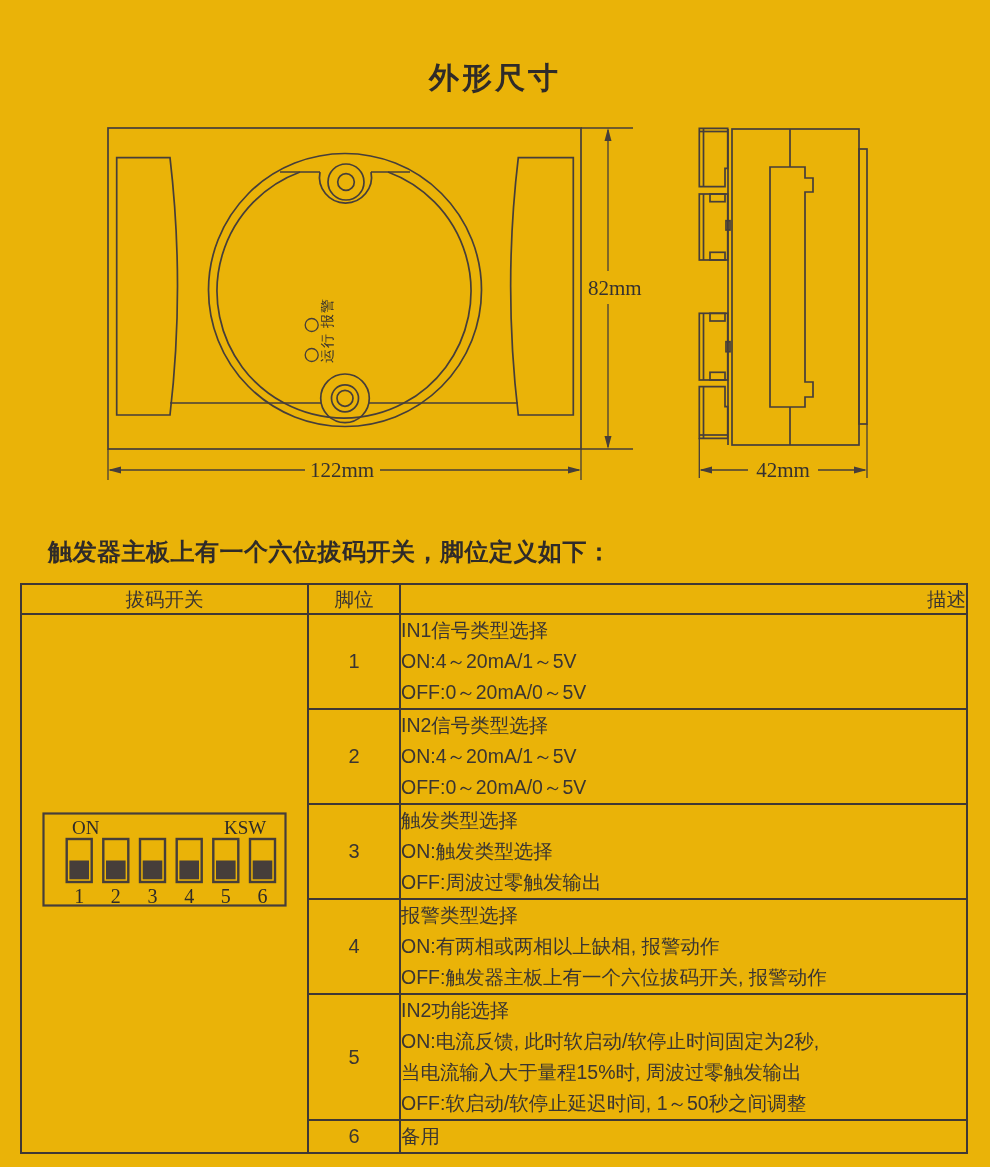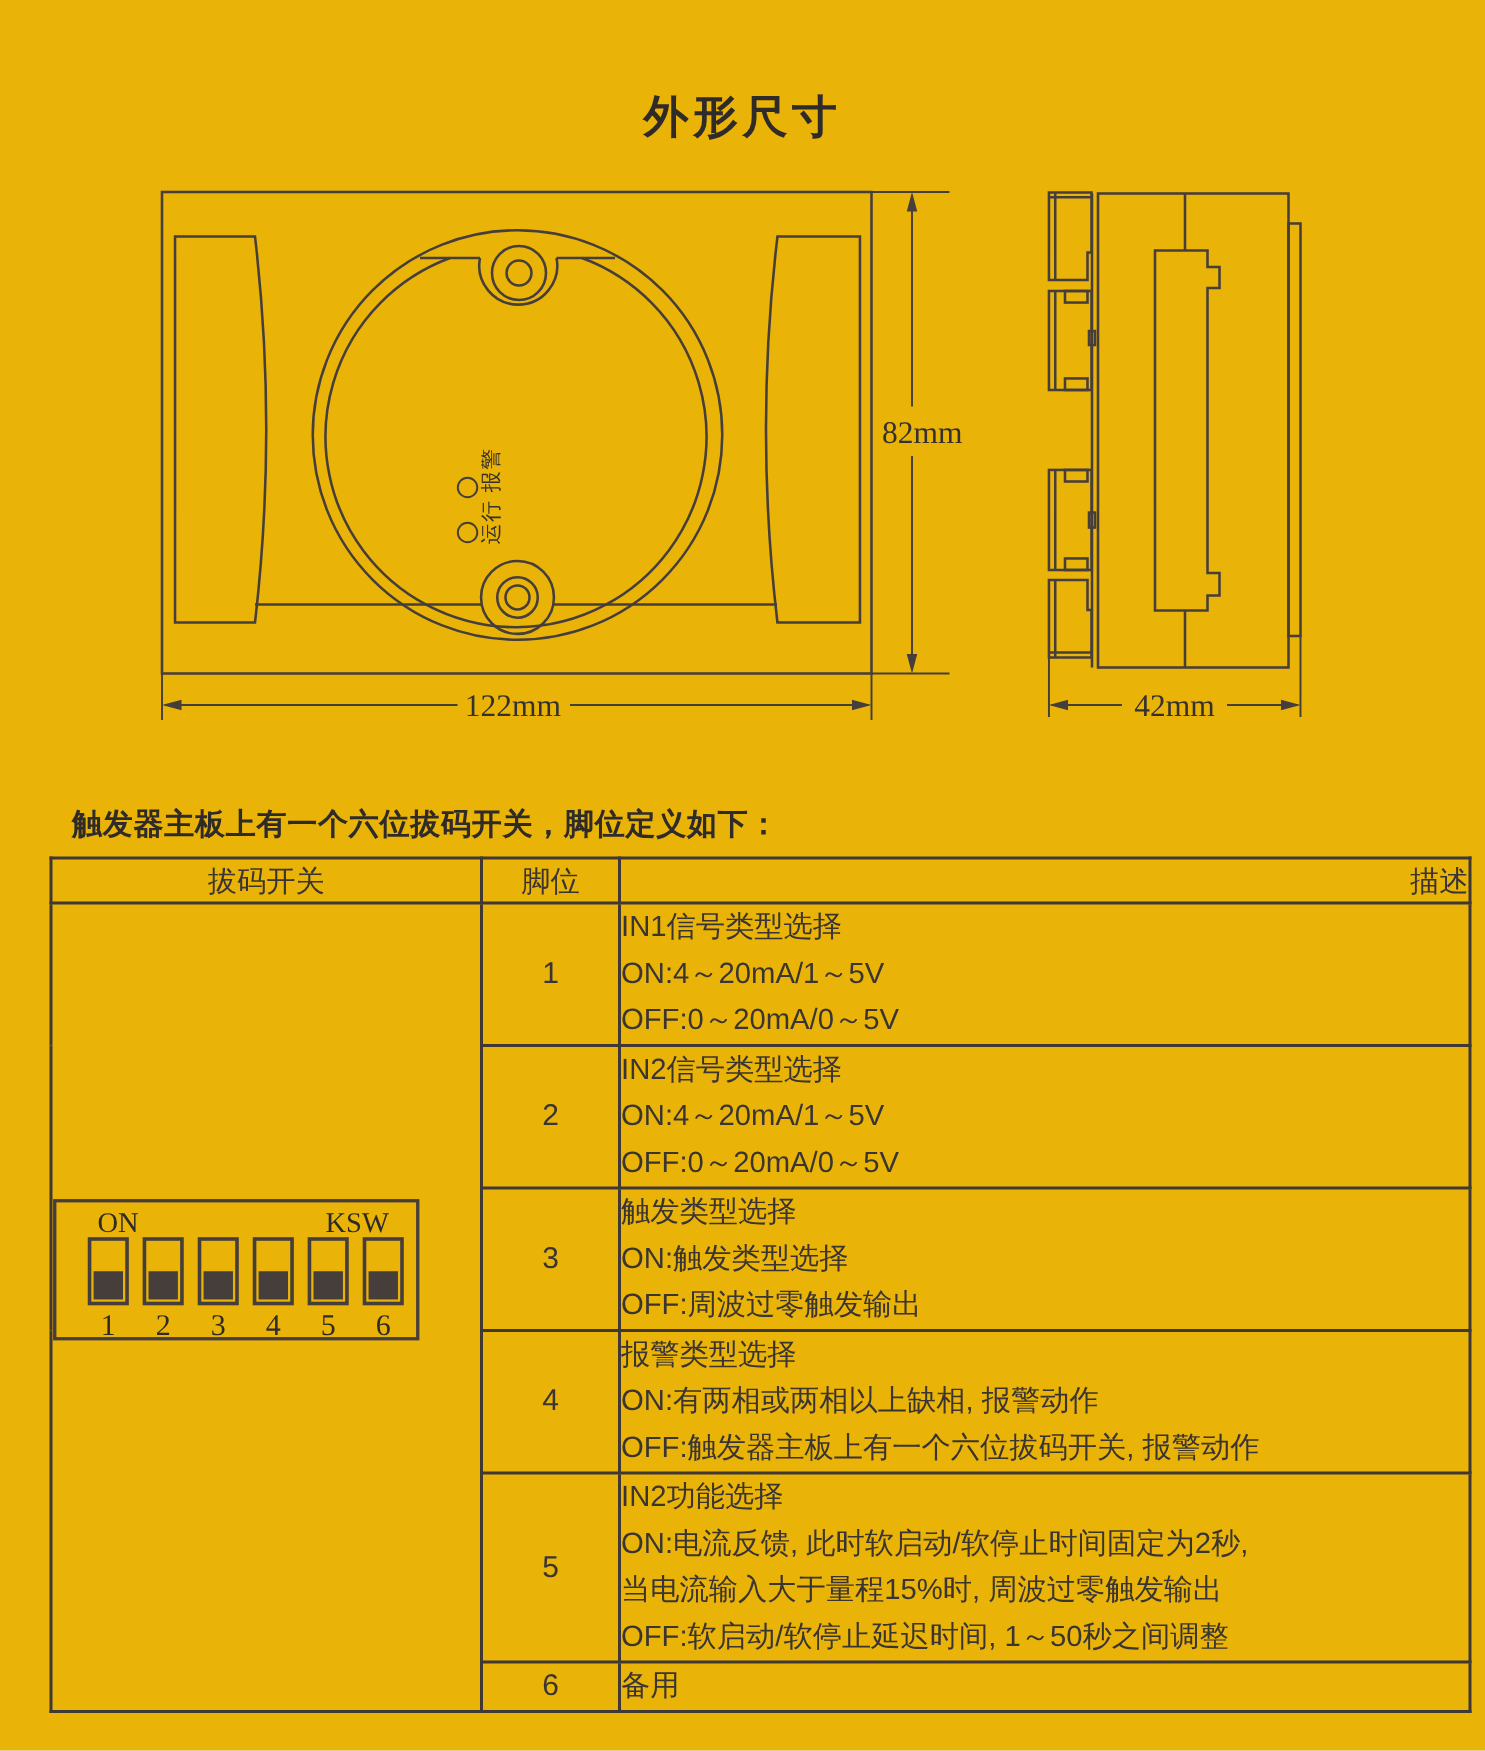--- a/index.html
+++ b/index.html
@@ -8,58 +8,58 @@
     background:#eab308; overflow:hidden;
     font-family:"Liberation Sans", sans-serif; color:#353130;
   }
   .title {
     position:absolute; top:58px; left:0; width:990px;
     text-align:center; font-size:30px; font-weight:bold; letter-spacing:3px;
     color:#2f2b29;
   }
   .intro {
     position:absolute; left:48px; top:536px;
-    font-size:20px; font-weight:bold; letter-spacing:0.5px; color:#2f2b29;
+    font-size:24px; font-weight:bold; letter-spacing:0.5px; color:#2f2b29;
   }
   svg.front-view { position:absolute; left:100px; top:120px; }
   svg.side-view  { position:absolute; left:660px; top:120px; }
   .stroke { stroke:#463e3a; fill:none; stroke-width:1.7; }
   .thin   { stroke:#463e3a; fill:none; stroke-width:1.3; }
   .filldark { fill:#463e3a; stroke:none; }
   text.dim {
     font-family:"Liberation Serif", serif; font-size:21px; fill:#353130;
   }
   text.led {
     font-family:"Liberation Sans", sans-serif; font-size:14px; fill:#353130; letter-spacing:1px;
   }
   text.dipword {
     font-family:"Liberation Serif", serif; font-size:19px; fill:#2f2b29;
   }
   text.dipnum {
     font-family:"Liberation Serif", serif; font-size:20px; fill:#2f2b29; text-anchor:middle;
   }
   table.spec {
-    position:absolute; left:20px; top:571px;
+    position:absolute; left:20px; top:583px;
     border-collapse:collapse; table-layout:fixed; width:948px;
-    font-size:19.5px; color:#3a3532;margin-left:13px;
+    font-size:19.5px; color:#3a3532;
   }
   table.spec th, table.spec td {
     border:2px solid #3f3835; font-weight:normal; padding:0;
   }
   tr.hrow { height:30px; }
   tr.r93  { height:93px; }
   tr.r94  { height:94px; }
   tr.r126 { height:126px; }
   tr.r30  { height:30px; }
   th.c1, th.c2 { text-align:center; }
   th.c3 { text-align:right; padding-left:26px; }
   td.pin-cell { text-align:center; vertical-align:middle; font-size:20px; }
   td.desc-cell { vertical-align:top; padding:1px 0 0 26px; }
   td.desc-cell div { line-height:31px; white-space:nowrap; }
-  td.dip-cell { vertical-align:middle; text-align:left; }
+  td.dip-cell { vertical-align:middle; text-align:center; }
   td.dip-cell svg { position:relative; top:-22px; }
 </style>
 </head>
 <body>
 
 <div class="canvas">
 
   <div class="title">外形尺寸</div>
 
   <svg class="front-view" width="560" height="365" viewBox="0 0 560 365">

